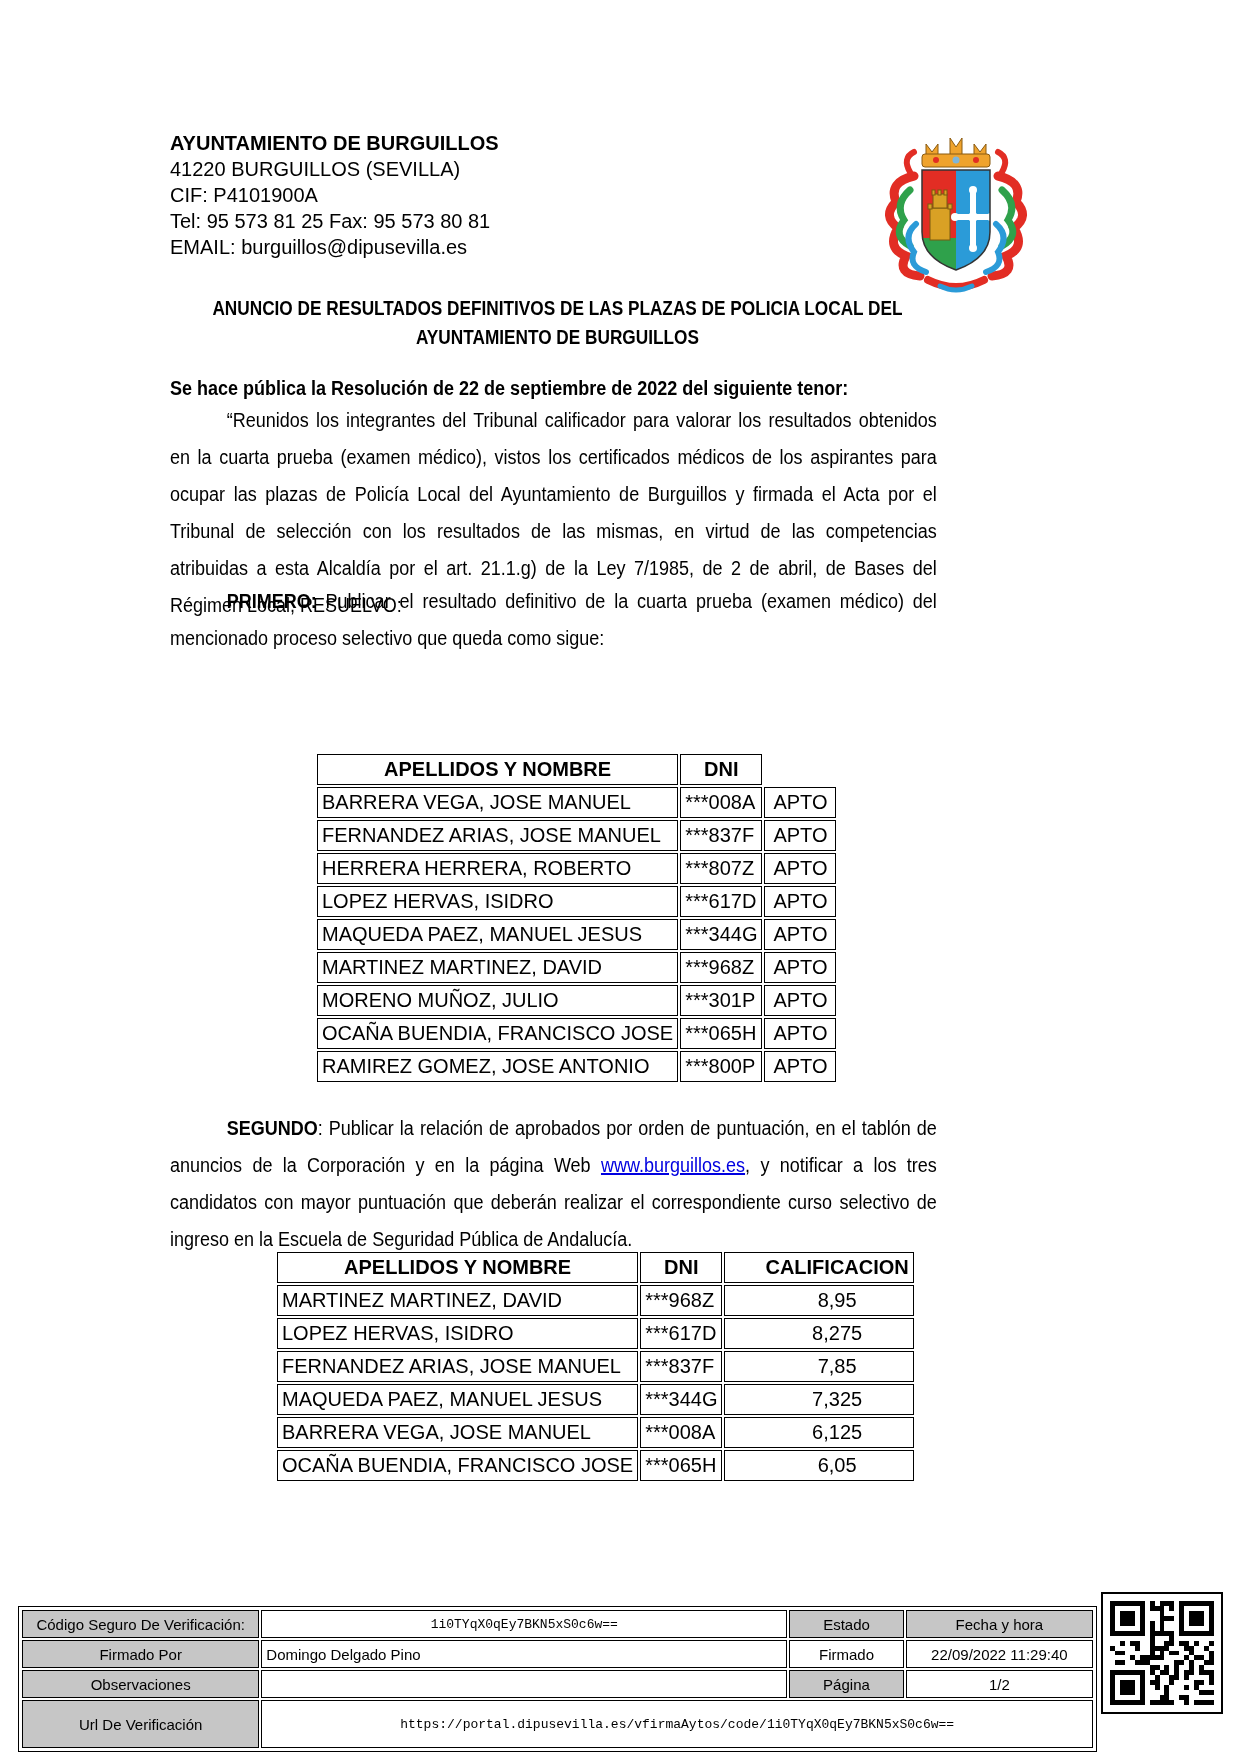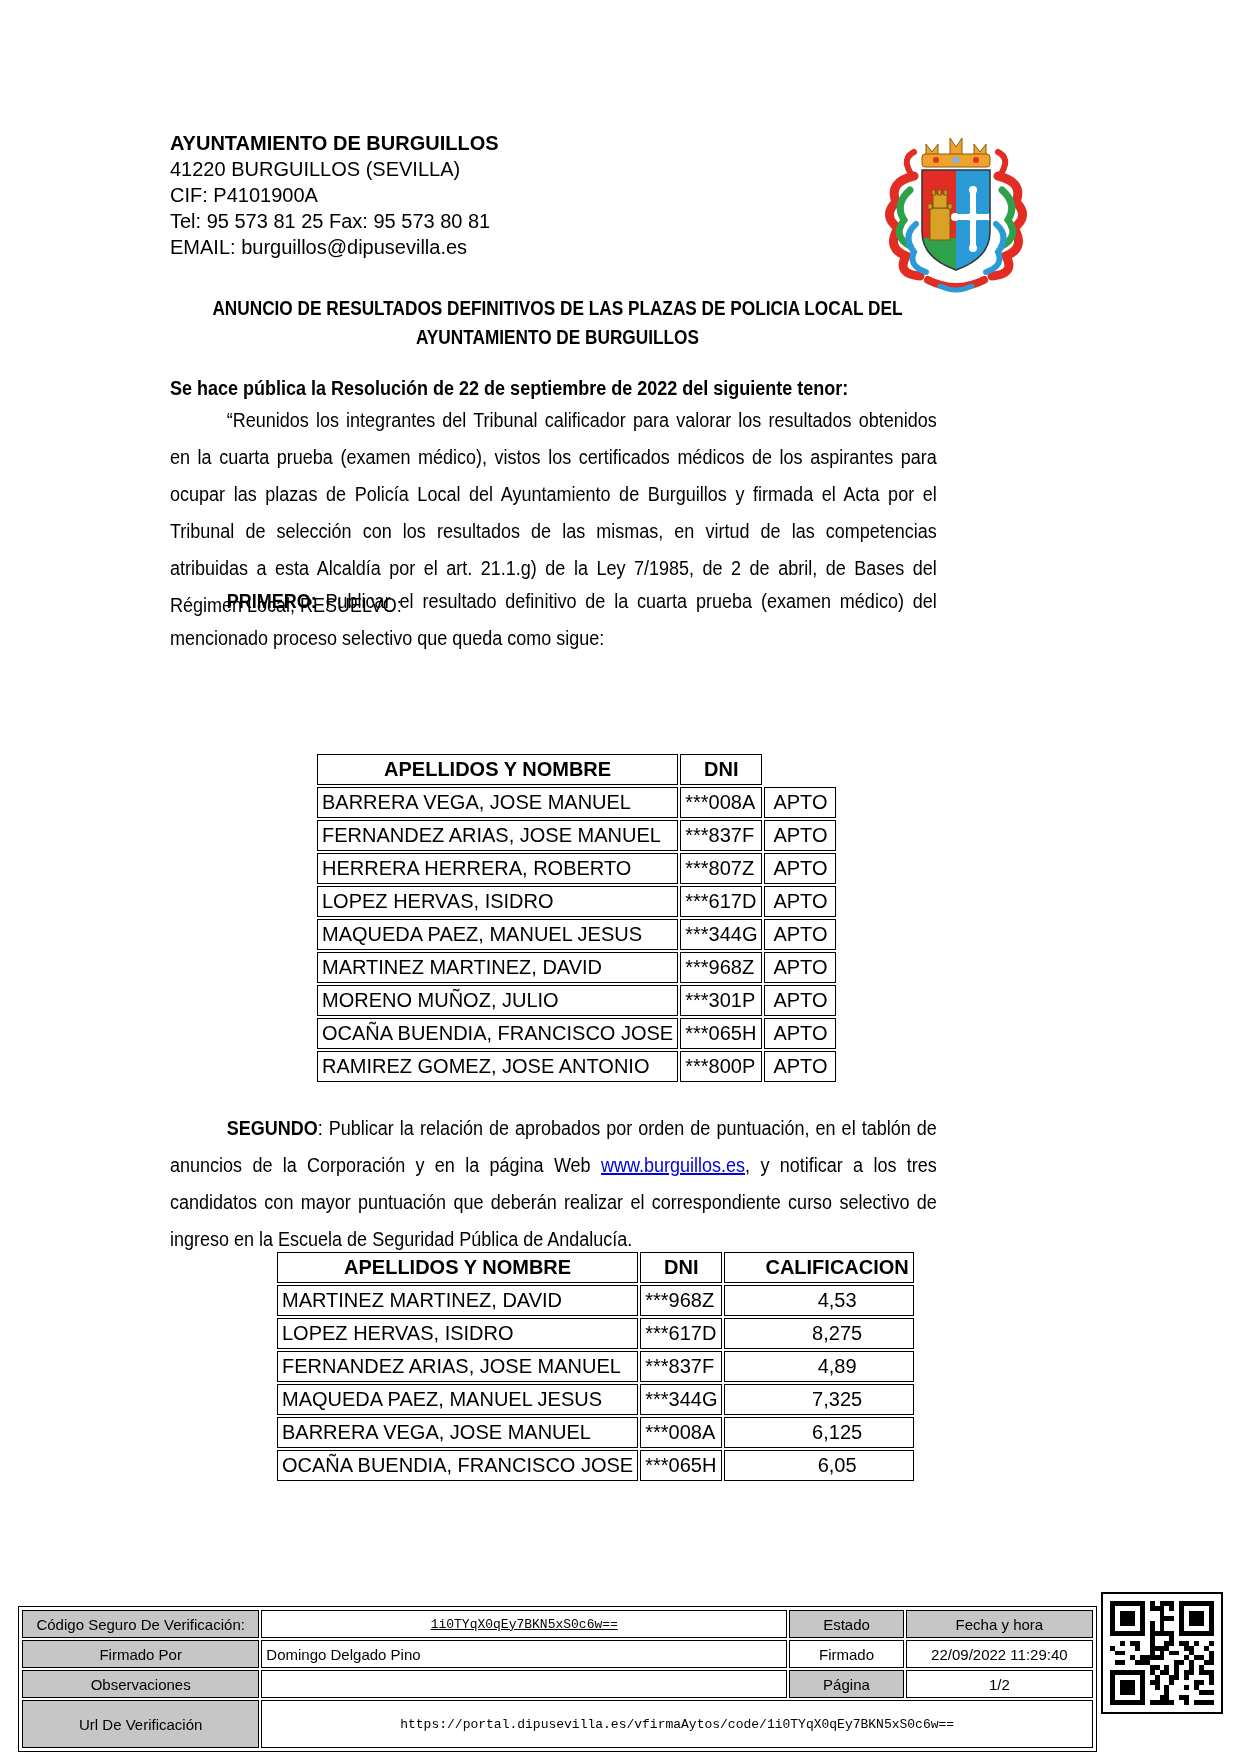--- a/index.html
+++ b/index.html
@@ -32,21 +32,21 @@
   .t1 td.c1{width:320px;} .t1 td.c2{width:62px;} .t1 td.c3{width:62px;}
   .t2{left:275px;top:1250px;}
   .t2 td.c1{width:322px;} .t2 td.c2{width:66px;} .t2 td.c3{width:124px;padding-left:40px;}
   
   .foot{left:18px;top:1606px;width:1075px;border:1px solid #000;padding:1px;background:#fff;}
   table.vf{border-collapse:separate;border-spacing:2px;width:100%;font-size:15px;}
   table.vf td{border:1px solid #000;padding:1px 4px;vertical-align:middle;text-align:center;height:24px;}
   table.vf td.gray{background:#c6c6c6;}
   table.vf td.mono{font-family:"Liberation Mono","DejaVu Sans Mono",monospace;font-size:13px;}
   table.vf td.left{text-align:left;}
-  table.vf .lc{width:222px;} table.vf .vc{width:504px;text-decoration:underline;} table.vf .ec{width:102px;} table.vf .fc{width:173px;}
+  table.vf .lc{width:222px;} table.vf .vc{width:504px;} table.vf .ec{width:102px;} table.vf .fc{width:173px;}
   table.vf tr.urlrow td{height:44px;}
   .qrbox{left:1101px;top:1592px;width:118px;height:118px;border:2px solid #000;background:#fff;
          display:flex;align-items:center;justify-content:center;}
 </style>
 </head>
 <body>
 
 <div class="page">
 
   <div class="abs hdr">
@@ -190,31 +190,31 @@
   <table class="doc abs t2">
     <tbody>
         <tr>
       <td class="hd c1">APELLIDOS Y NOMBRE</td>
       <td class="hd c2">DNI</td>
       <td class="hd c3">CALIFICACION</td>
     </tr>
     <tr>
           <td class="c1">MARTINEZ MARTINEZ, DAVID</td>
           <td class="c2">***968Z</td>
-          <td class="c3 ctr">4,53</td>
+          <td class="c3 ctr">8,95</td>
         </tr>
     <tr>
           <td class="c1">LOPEZ HERVAS, ISIDRO</td>
           <td class="c2">***617D</td>
           <td class="c3 ctr">8,275</td>
         </tr>
     <tr>
           <td class="c1">FERNANDEZ ARIAS, JOSE MANUEL</td>
           <td class="c2">***837F</td>
-          <td class="c3 ctr">4,89</td>
+          <td class="c3 ctr">7,85</td>
         </tr>
     <tr>
           <td class="c1">MAQUEDA PAEZ, MANUEL JESUS</td>
           <td class="c2">***344G</td>
           <td class="c3 ctr">7,325</td>
         </tr>
     <tr>
           <td class="c1">BARRERA VEGA, JOSE MANUEL</td>
           <td class="c2">***008A</td>
           <td class="c3 ctr">6,125</td>

